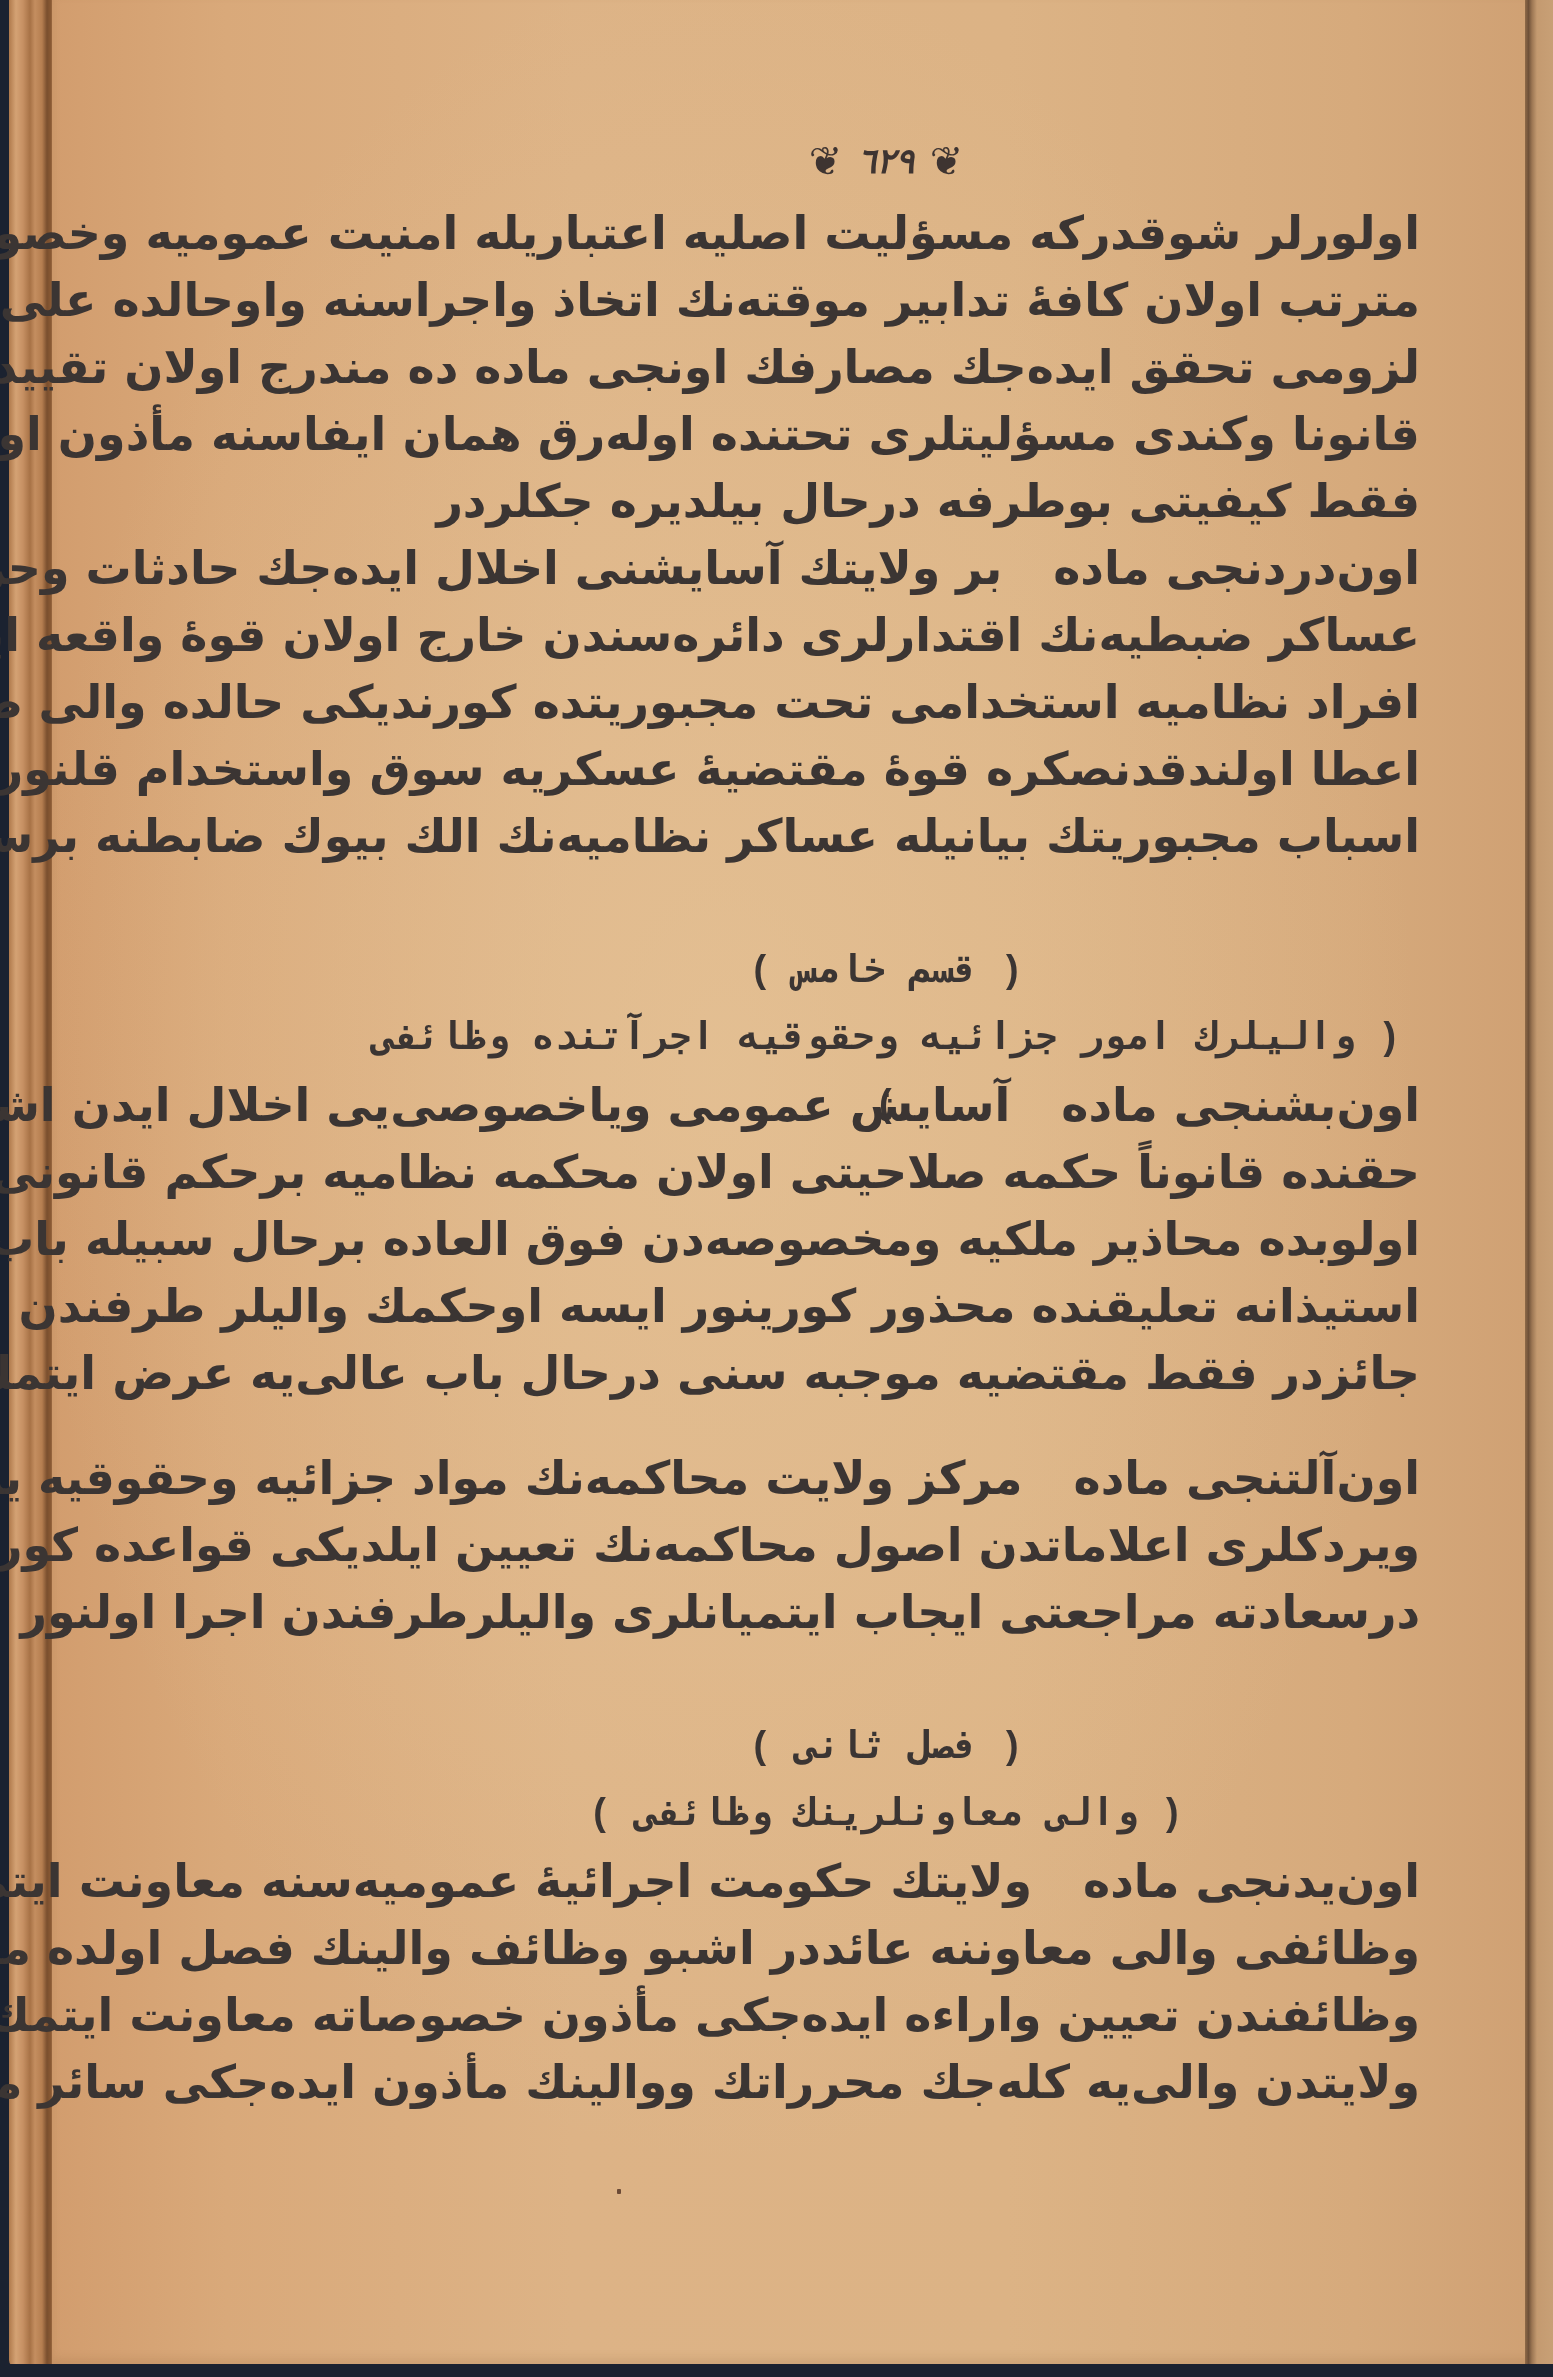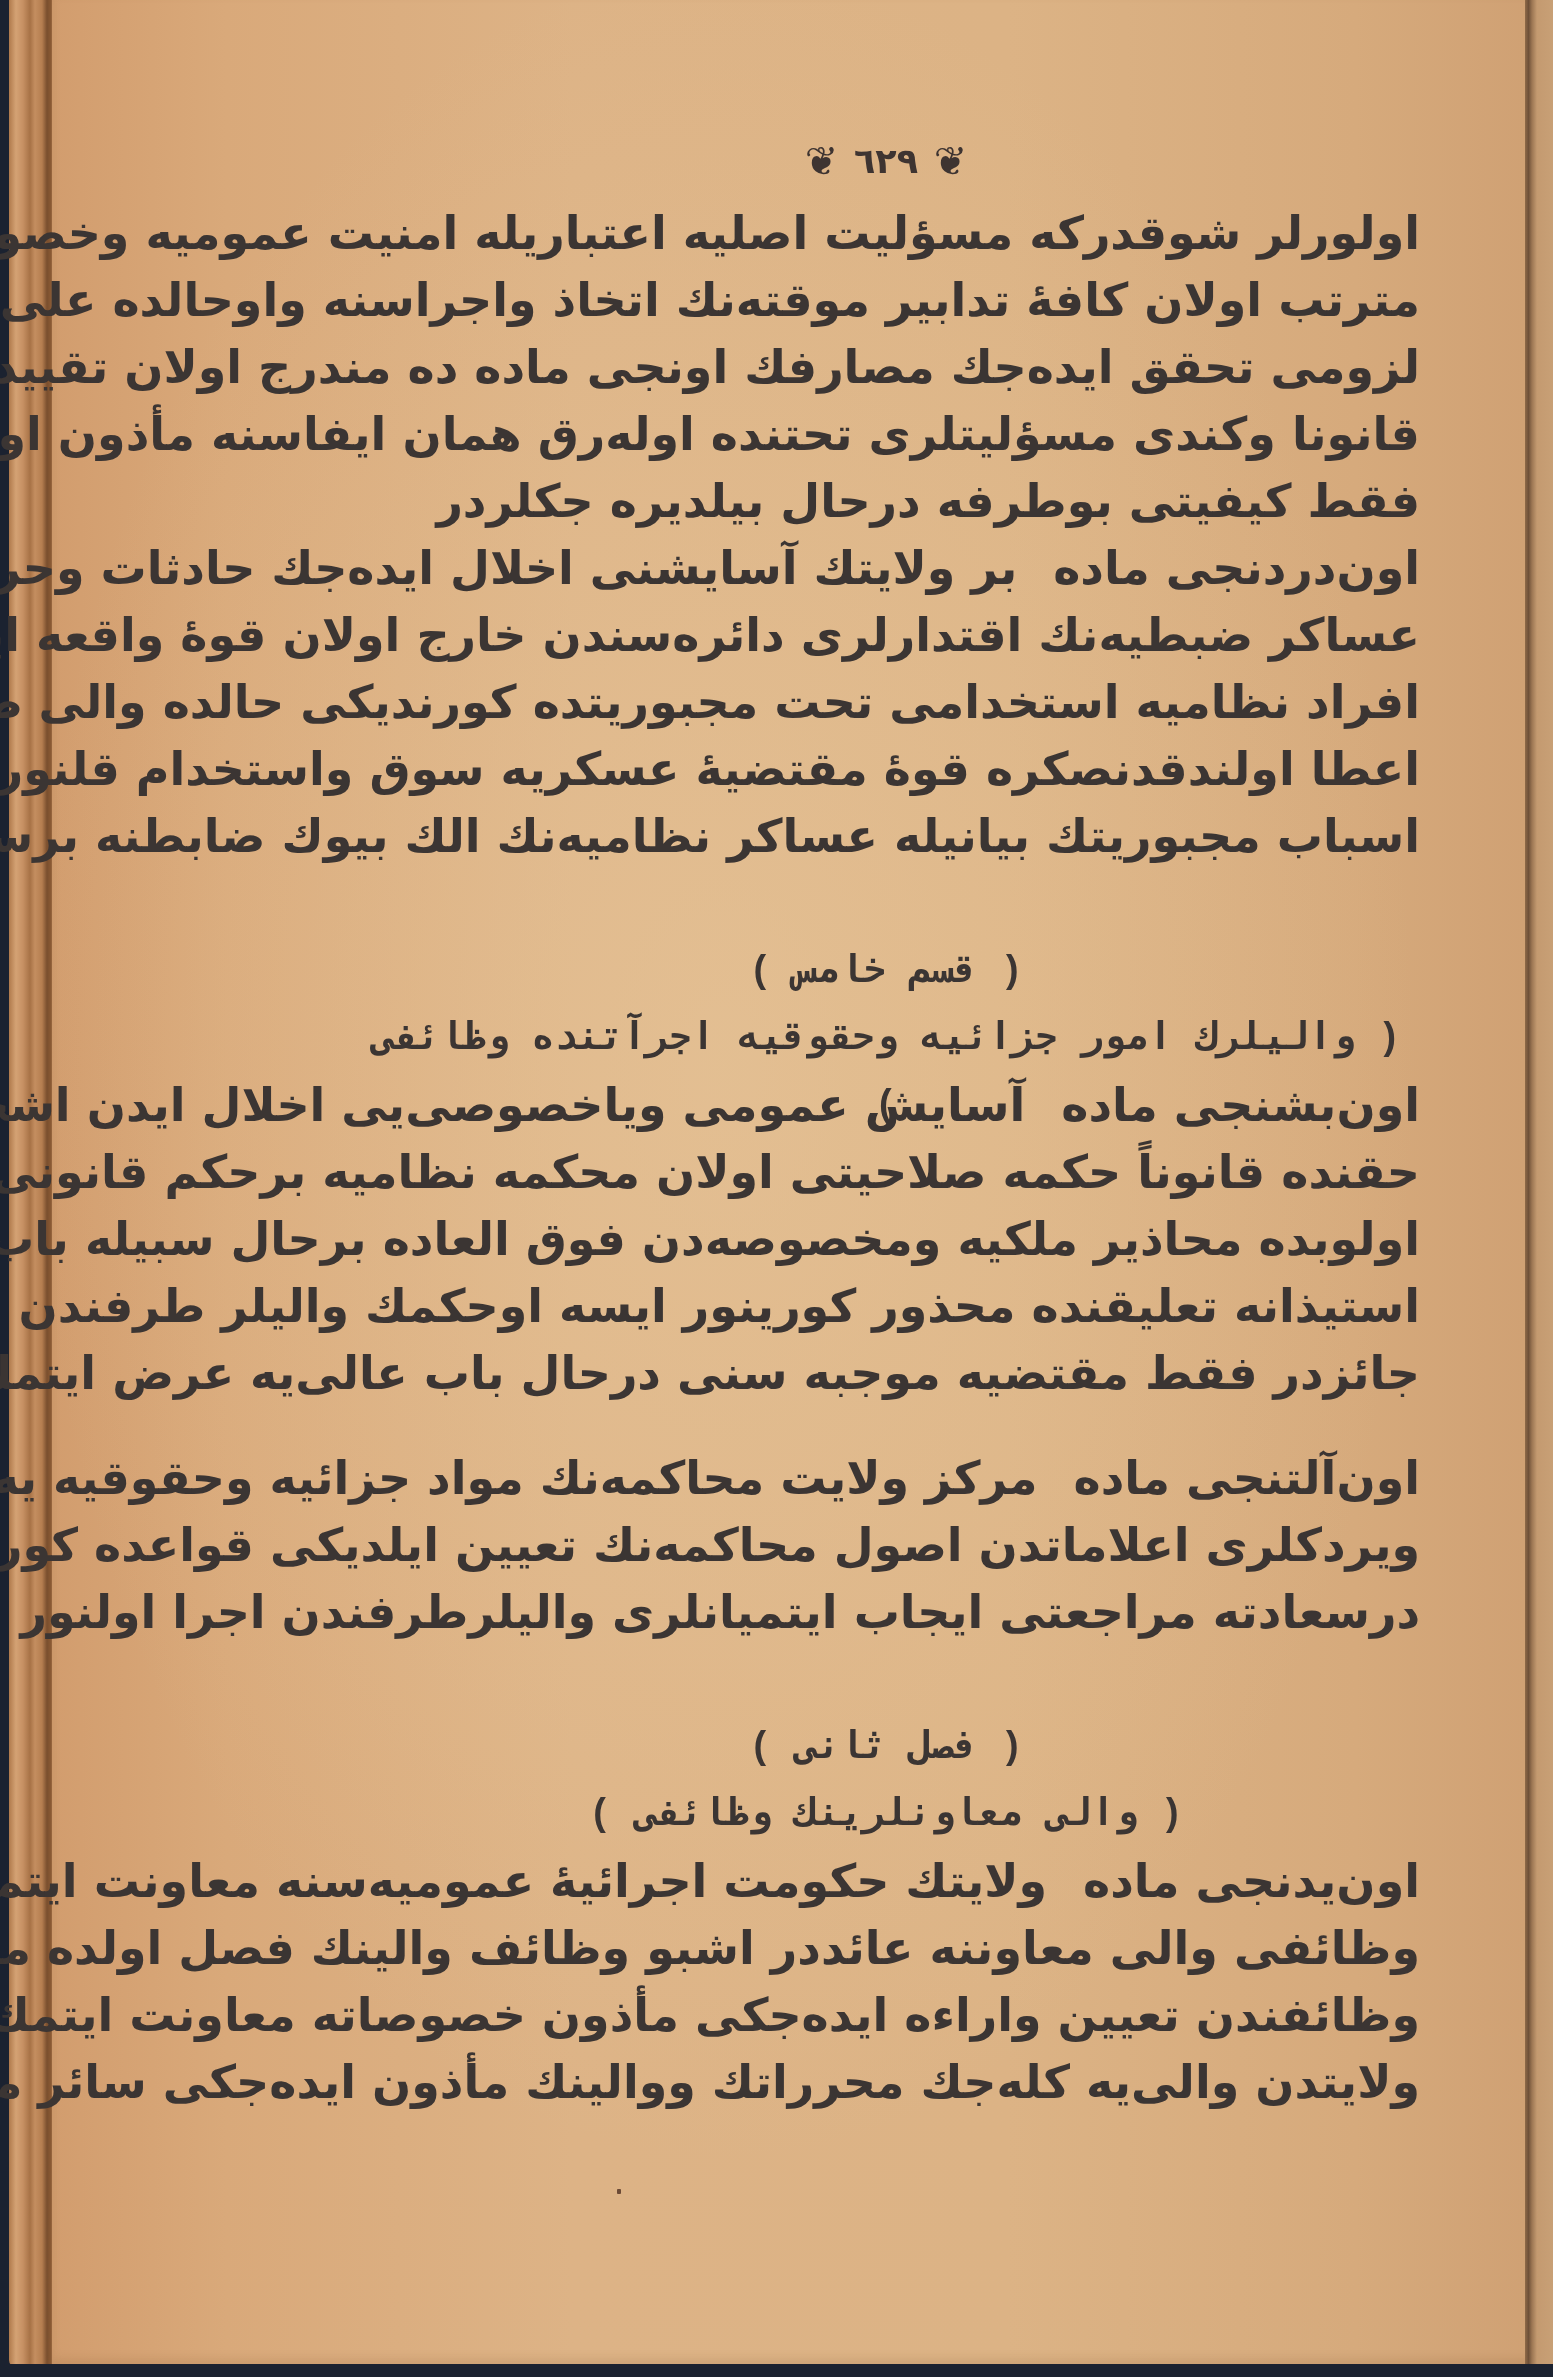--- a/index.html
+++ b/index.html
@@ -80,20 +80,21 @@
     .ornament {
       font-size: 40px;
       color: #3e3431;
       line-height: 1;
     }
     .page-number {
       font-size: 35px;
       font-weight: bold;
       color: #3e3431;
       font-family: "DejaVu Sans", sans-serif;
+      font-style: italic;
     }
     .para {
       margin: 0;
     }
     .line {
       display: block;
       height: 67px;
       line-height: 67px;
       font-size: 46px;
       font-weight: bold;
@@ -113,21 +114,21 @@
       text-align: center;
       text-align-last: center;
       font-size: 38px;
       font-weight: bold;
       height: 67px;
       line-height: 67px;
       font-family: Liberation Mono, monospace;
     }
     .artlabel {
       display: inline-block;
-      margin-left: 36px;
+      margin-left: 51px;
     }
     .stray-mark {
       position: absolute;
       left: 617px;
       top: 2189px;
       width: 4.3px;
       height: 5.2px;
       background: #6b4a36;
       border-radius: 0.9px;
     }

